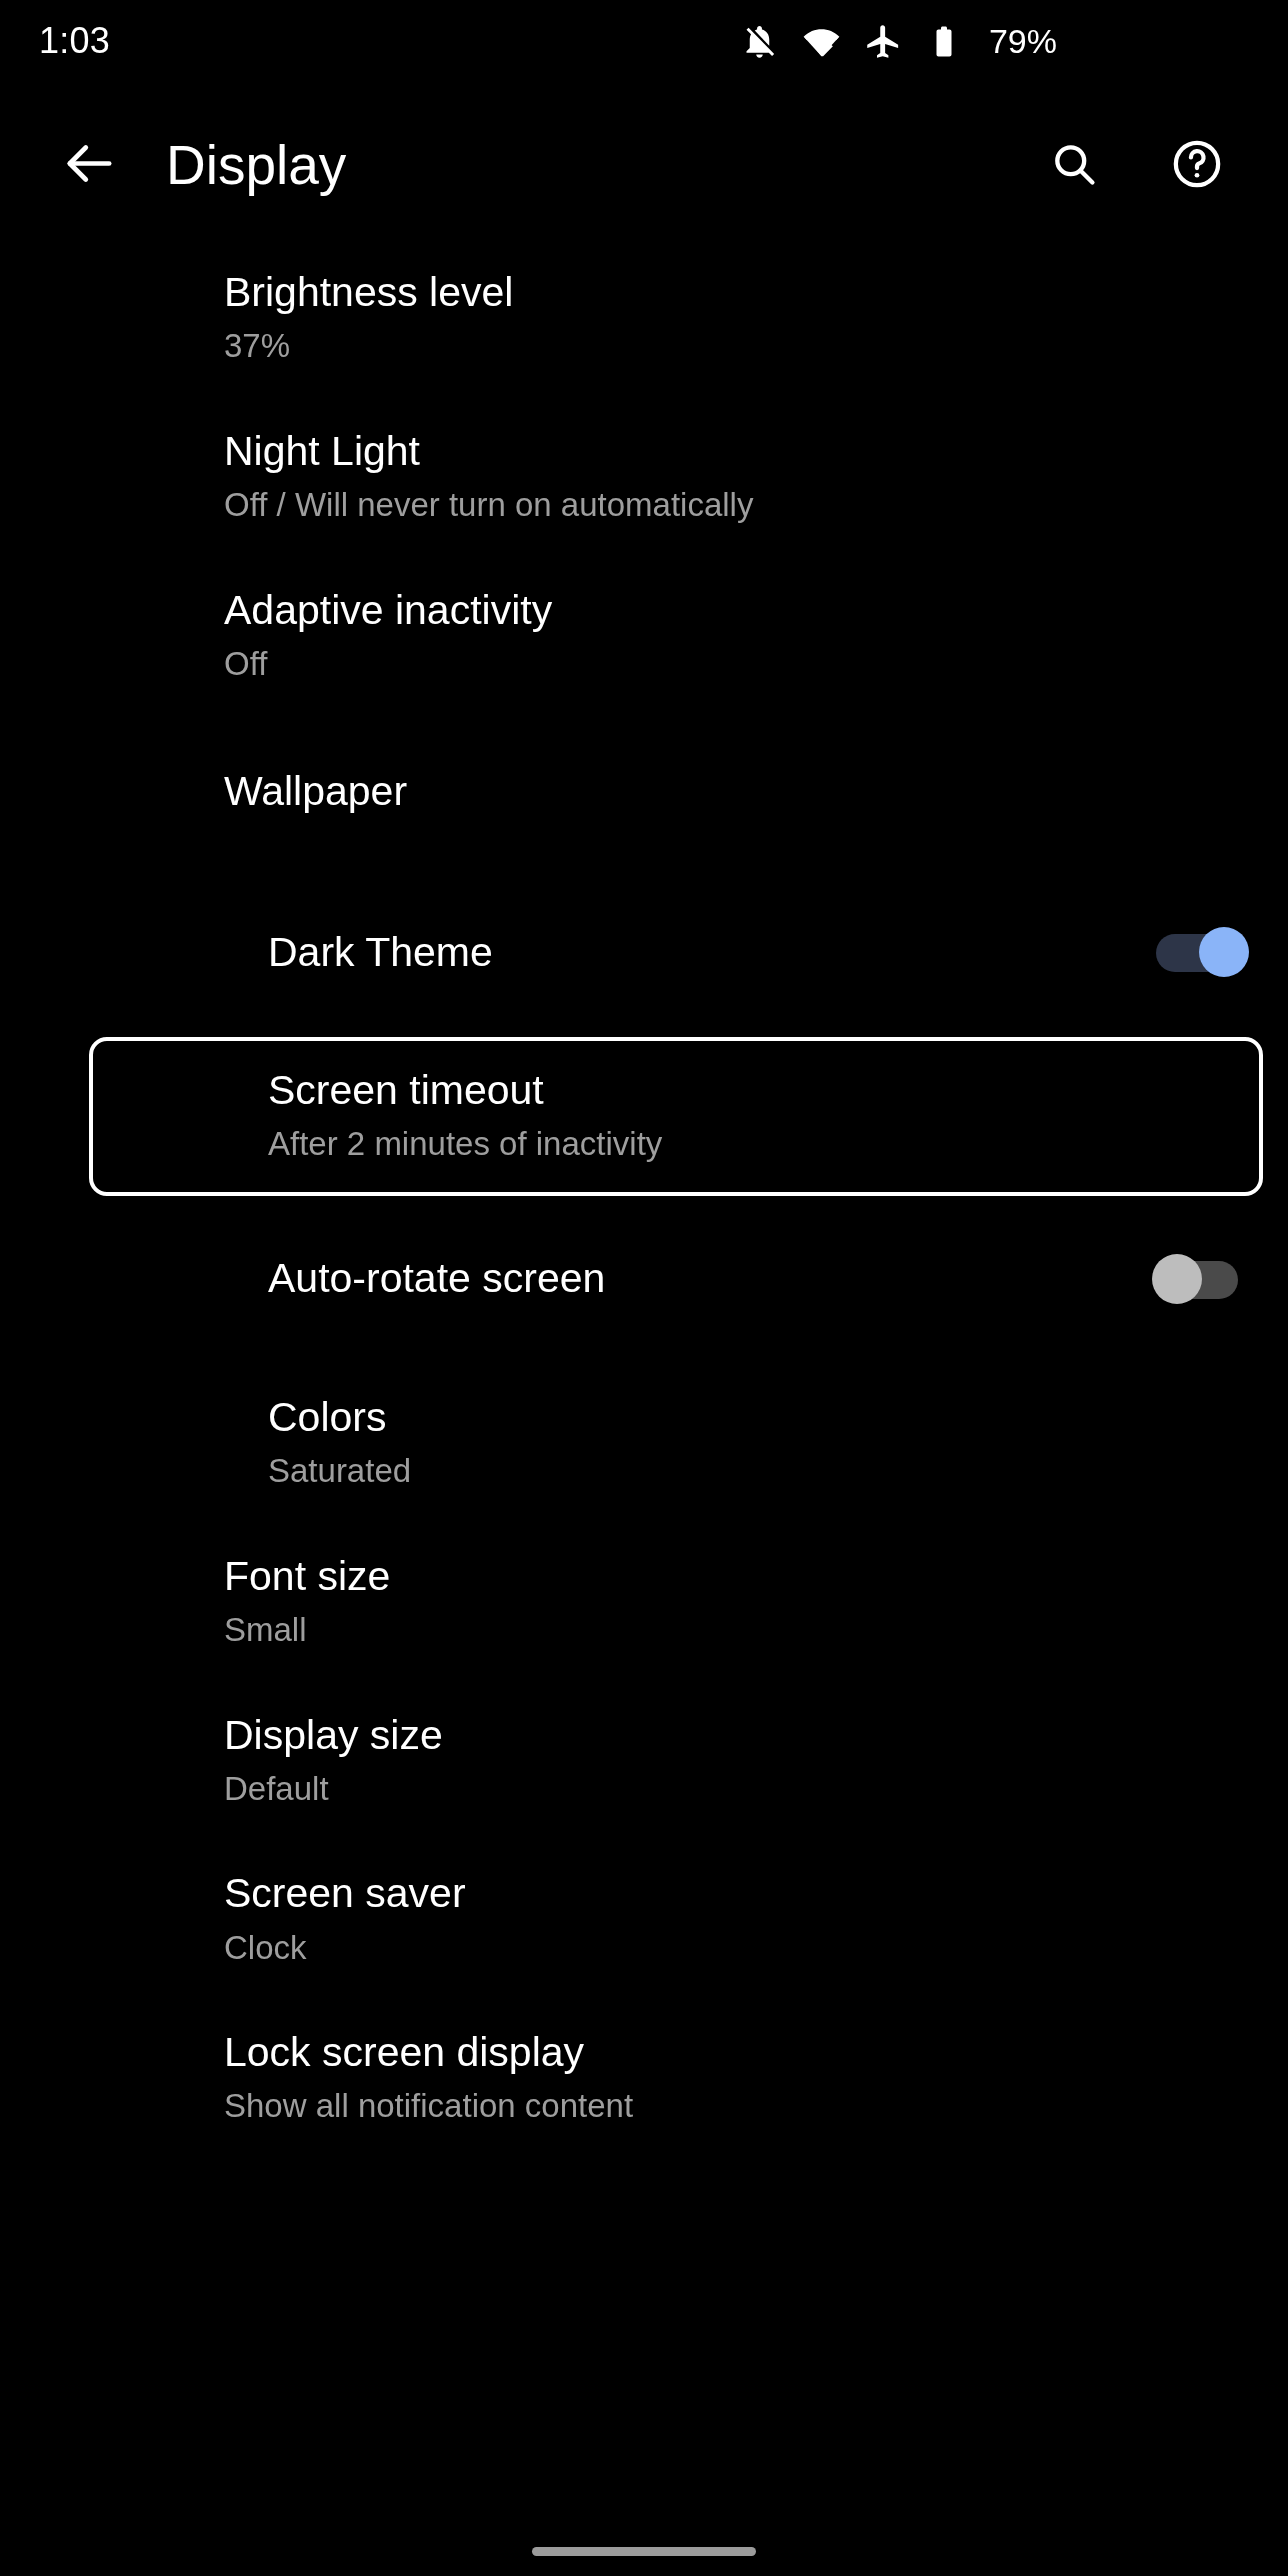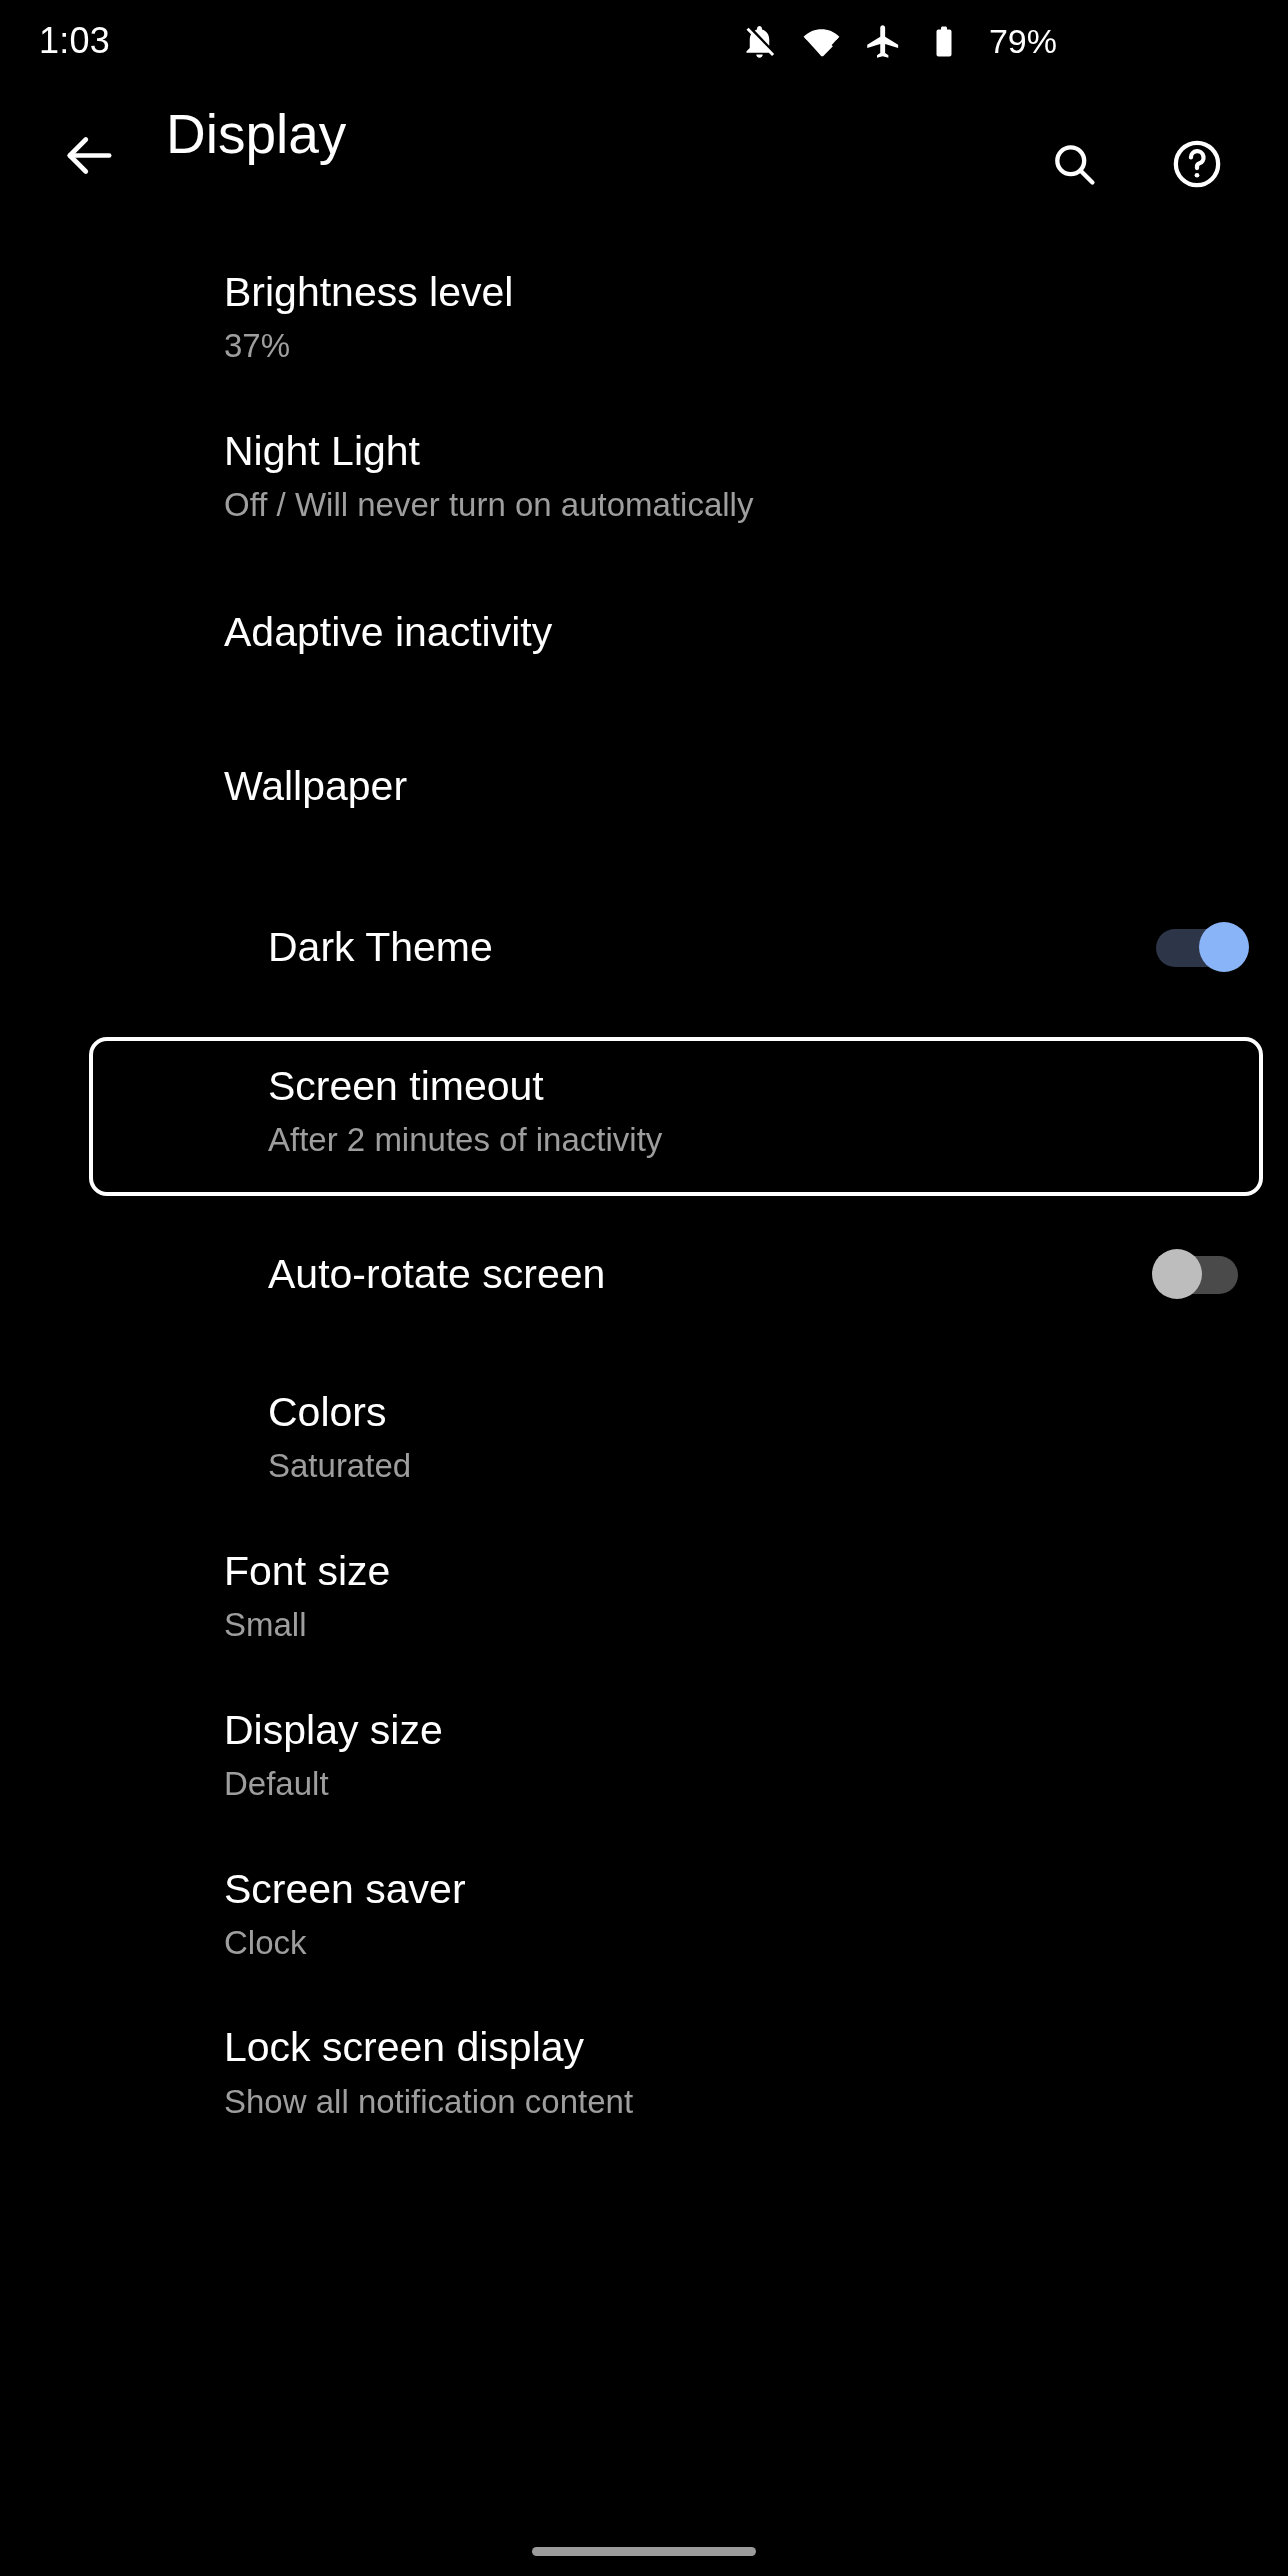--- a/index.html
+++ b/index.html
@@ -34,21 +34,21 @@
   }
   .status-icons svg { display:block; }
   .battery-pct {
     color:#ffffff; font-size:34px; line-height:1; margin-left:3.6px;
   }
 
   
   .app-bar {
     position:absolute; top:107px; left:0;
     width:1288px; height:116px;
-    display:flex; 
+    display:flex; align-items:center;
   }
   .back-btn {
     width:100px; height:100px;
     margin-left:39px;
     display:flex; align-items:center; justify-content:center;
     cursor:pointer;
   }
   .app-title {
     color:#ffffff;
     font-size:55px;
@@ -226,20 +226,21 @@
     <div class="row sp-1">
       <div class="row-text">
         <div class="row-title">Night Light</div>
         <div class="row-sub">Off / Will never turn on automatically</div>
       </div>
     </div>
 
     <div class="row sp-1">
       <div class="row-text">
         <div class="row-title">Adaptive inactivity</div>
+        <div class="row-sub">Off</div>
       </div>
     </div>
 
     <div class="row sp-1 no-sub">
       <div class="row-text">
         <div class="row-title">Wallpaper</div>
       </div>
     </div>
 
     <div class="row sp-2 no-sub">

